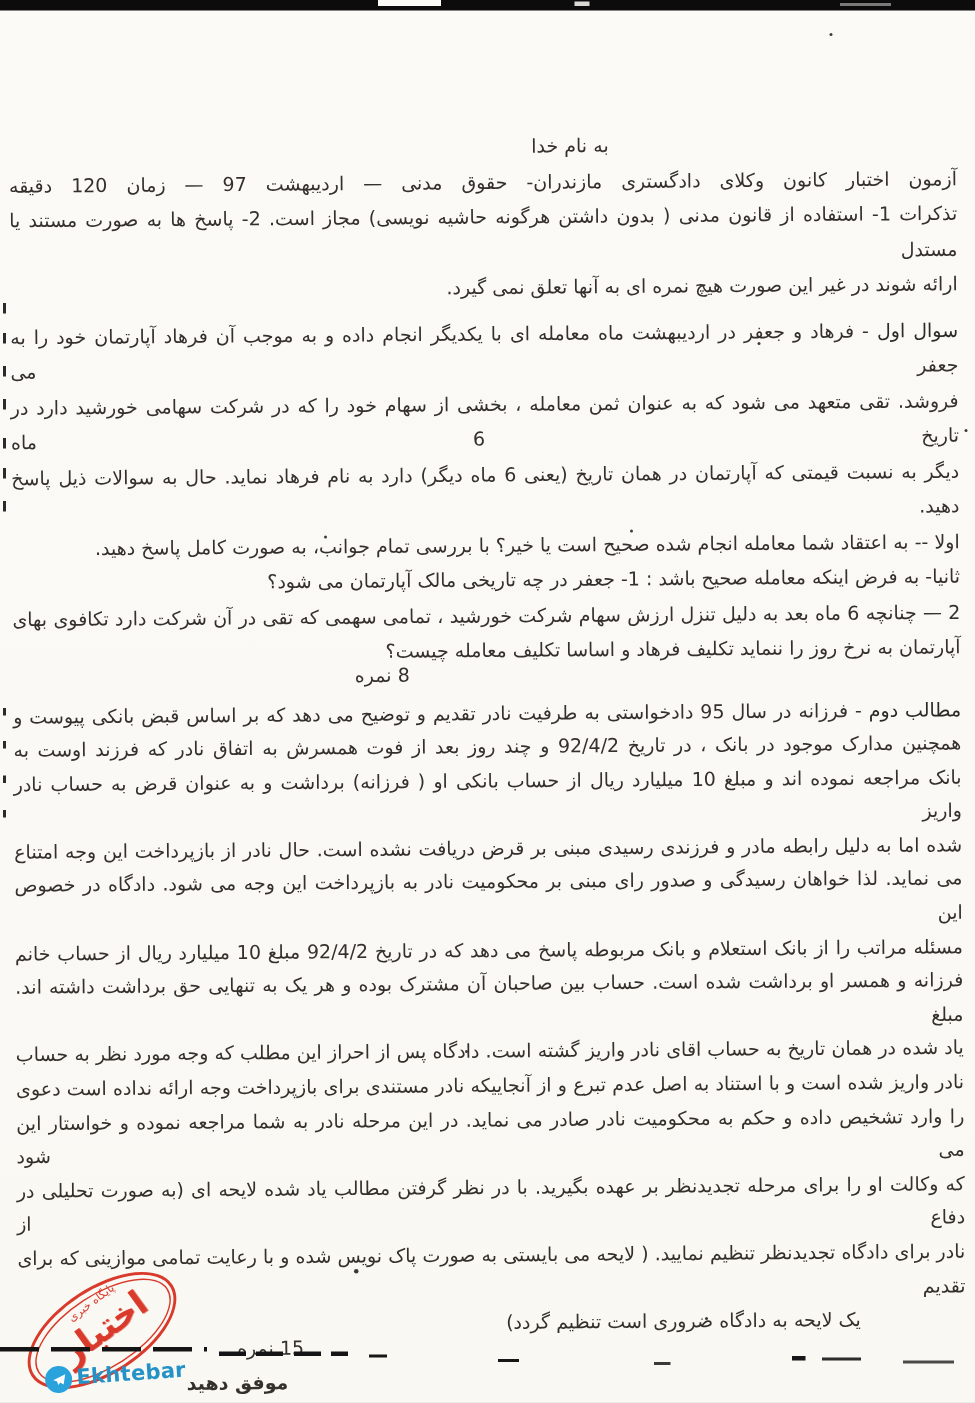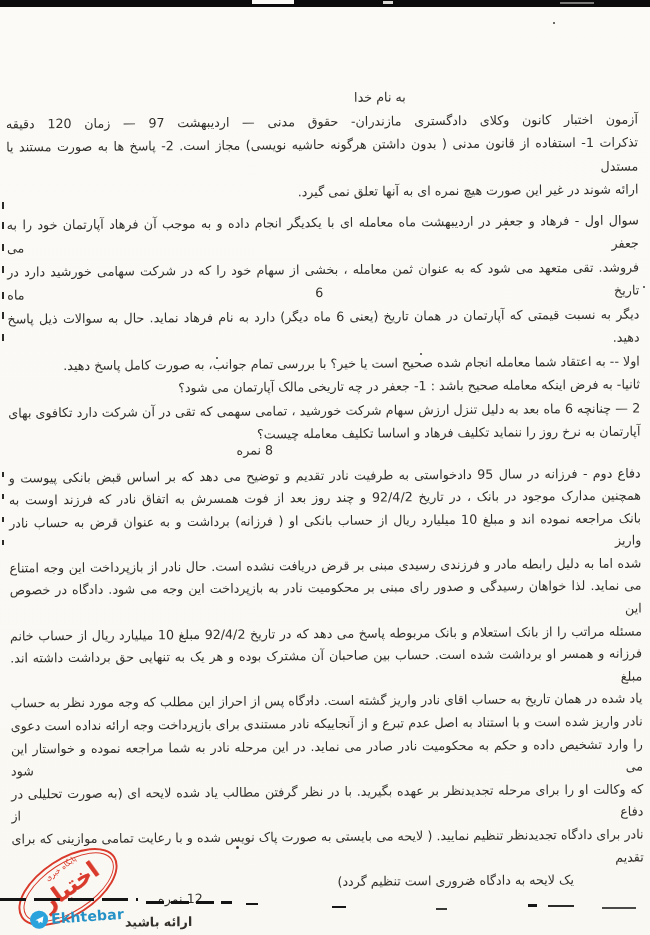--- a/index.html
+++ b/index.html
@@ -125,39 +125,39 @@
       <div class="line nat">اولا -- به اعتقاد شما معامله انجام شده صحیح است یا خیر؟ با بررسی تمام جوانب، به صورت کامل پاسخ دهید.</div>
       <div class="line nat">ثانیا- به فرض اینکه معامله صحیح باشد : 1- جعفر در چه تاریخی مالک آپارتمان می شود؟</div>
       <div class="line jfull">2 — چنانچه 6 ماه بعد به دلیل تنزل ارزش سهام شرکت خورشید ، تمامی سهمی که تقی در آن شرکت دارد تکافوی بهای</div>
       <div class="line nat score-line">
         <span>آپارتمان به نرخ روز را ننماید تکلیف فرهاد و اساسا تکلیف معامله چیست؟</span>
         <span class="score score-q1">8 نمره</span>
       </div>
     </div>
 
     <div class="q2">
-      <div class="line jfull"><b class="q-label">دفاع دوم</b> <span>- فرزانه در سال 95 دادخواستی به طرفیت نادر تقدیم و توضیح می دهد که بر اساس قبض بانکی پیوست و</span></div>
+      <div class="line jfull"><b class="q-label">مطالب دوم</b> <span>- فرزانه در سال 95 دادخواستی به طرفیت نادر تقدیم و توضیح می دهد که بر اساس قبض بانکی پیوست و</span></div>
       <div class="line jfull">همچنین مدارک موجود در بانک ، در تاریخ 92/4/2 و چند روز بعد از فوت همسرش به اتفاق نادر که فرزند اوست به</div>
       <div class="line jfull">بانک مراجعه نموده اند و مبلغ 10 میلیارد ریال از حساب بانکی او ( فرزانه) برداشت و به عنوان قرض به حساب نادر واریز</div>
       <div class="line jfull">شده اما به دلیل رابطه مادر و فرزندی رسیدی مبنی بر قرض دریافت نشده است. حال نادر از بازپرداخت این وجه امتناع</div>
       <div class="line jfull">می نماید. لذا خواهان رسیدگی و صدور رای مبنی بر محکومیت نادر به بازپرداخت این وجه می شود. دادگاه در خصوص این</div>
       <div class="line jfull">مسئله مراتب را از بانک استعلام و بانک مربوطه پاسخ می دهد که در تاریخ 92/4/2 مبلغ 10 میلیارد ریال از حساب خانم</div>
       <div class="line jfull">فرزانه و همسر او برداشت شده است. حساب بین صاحبان آن مشترک بوده و هر یک به تنهایی حق برداشت داشته اند. مبلغ</div>
       <div class="line jfull">یاد شده در همان تاریخ به حساب اقای نادر واریز گشته است. دادگاه پس از احراز این مطلب که وجه مورد نظر به حساب</div>
       <div class="line jfull">نادر واریز شده است و با استناد به اصل عدم تبرع و از آنجاییکه نادر مستندی برای بازپرداخت وجه ارائه نداده است دعوی</div>
       <div class="line jfull">را وارد تشخیص داده و حکم به محکومیت نادر صادر می نماید. در این مرحله نادر به شما مراجعه نموده و خواستار این می شود</div>
       <div class="line jfull">که وکالت او را برای مرحله تجدیدنظر بر عهده بگیرید. با در نظر گرفتن مطالب یاد شده لایحه ای (به صورت تحلیلی در دفاع از</div>
       <div class="line jfull">نادر برای دادگاه تجدیدنظر تنظیم نمایید. ( لایحه می بایستی به صورت پاک نویس شده و با رعایت تمامی موازینی که برای تقدیم</div>
       <div class="line nat indent70 score-line">
         <span>یک لایحه به دادگاه ضروری است تنظیم گردد)</span>
-        <span class="score score-q2">12 نمره</span>
+        <span class="score score-q2">15 نمره</span>
       </div>
     </div>
 
-    <div class="closing">ارائه باشید</div>
+    <div class="closing">موفق دهید</div>
   </div>
 
   <div class="stamp-wrap">
     <div class="stamp-oval">
       <div class="stamp-top-text">پایگاه خبری</div>
       <div class="stamp-main-text">اختبار</div>
     </div>
     <div class="telegram-row">
       <span class="tg-circle">
         <svg viewBox="0 0 24 24" aria-hidden="true">

